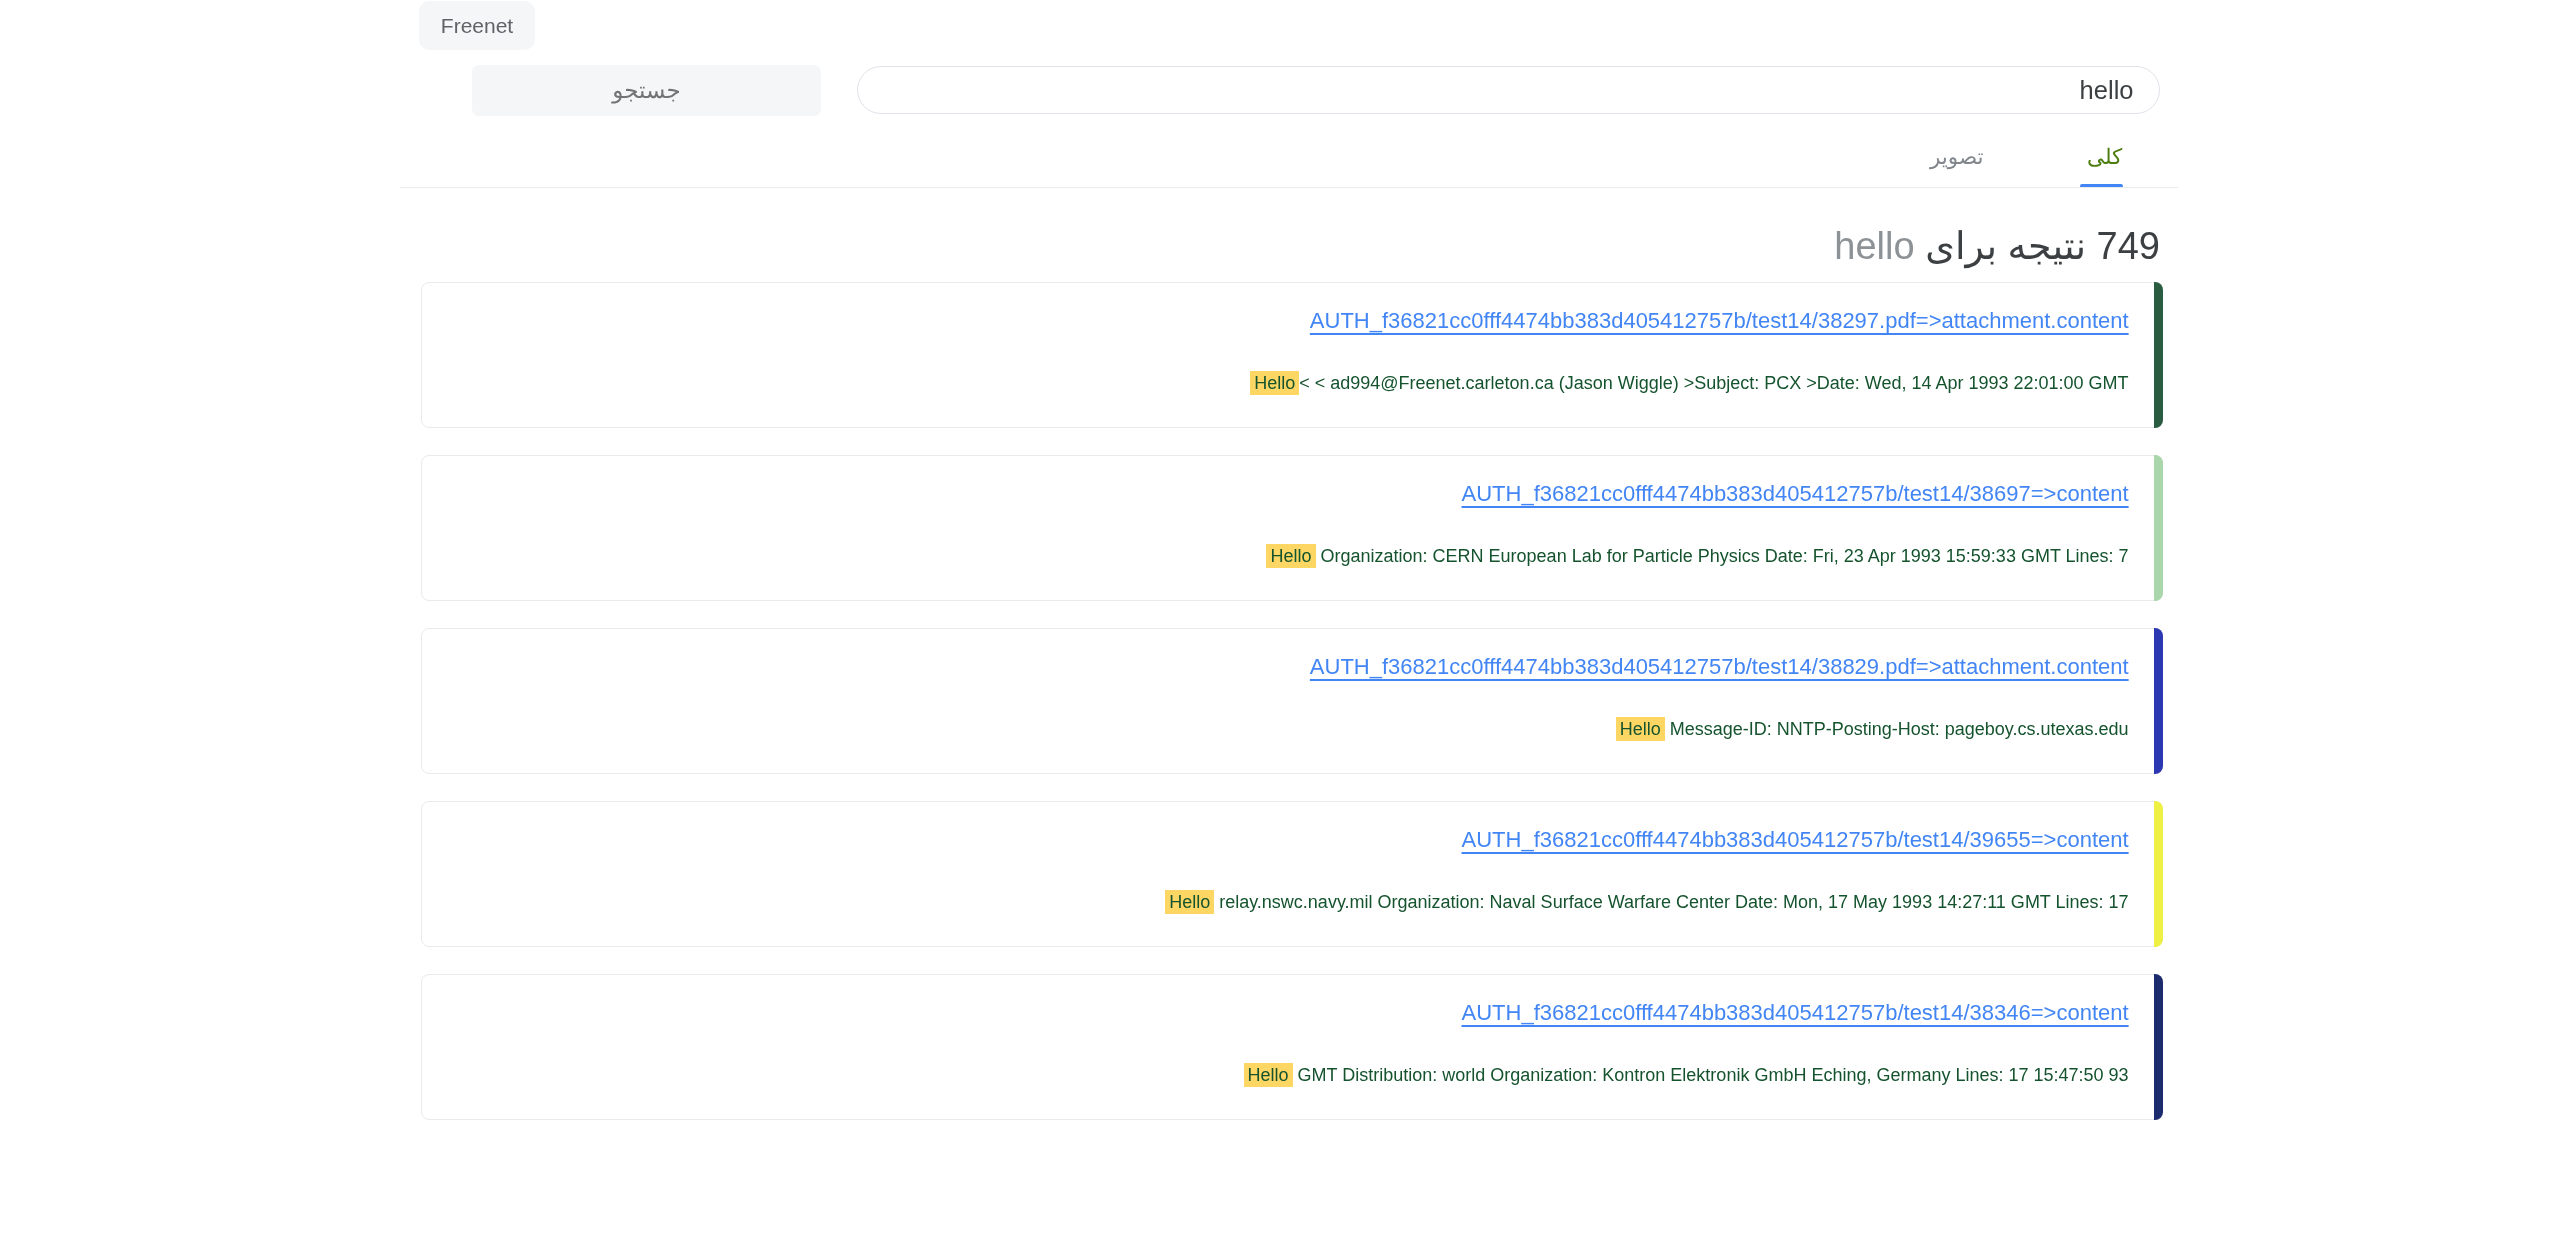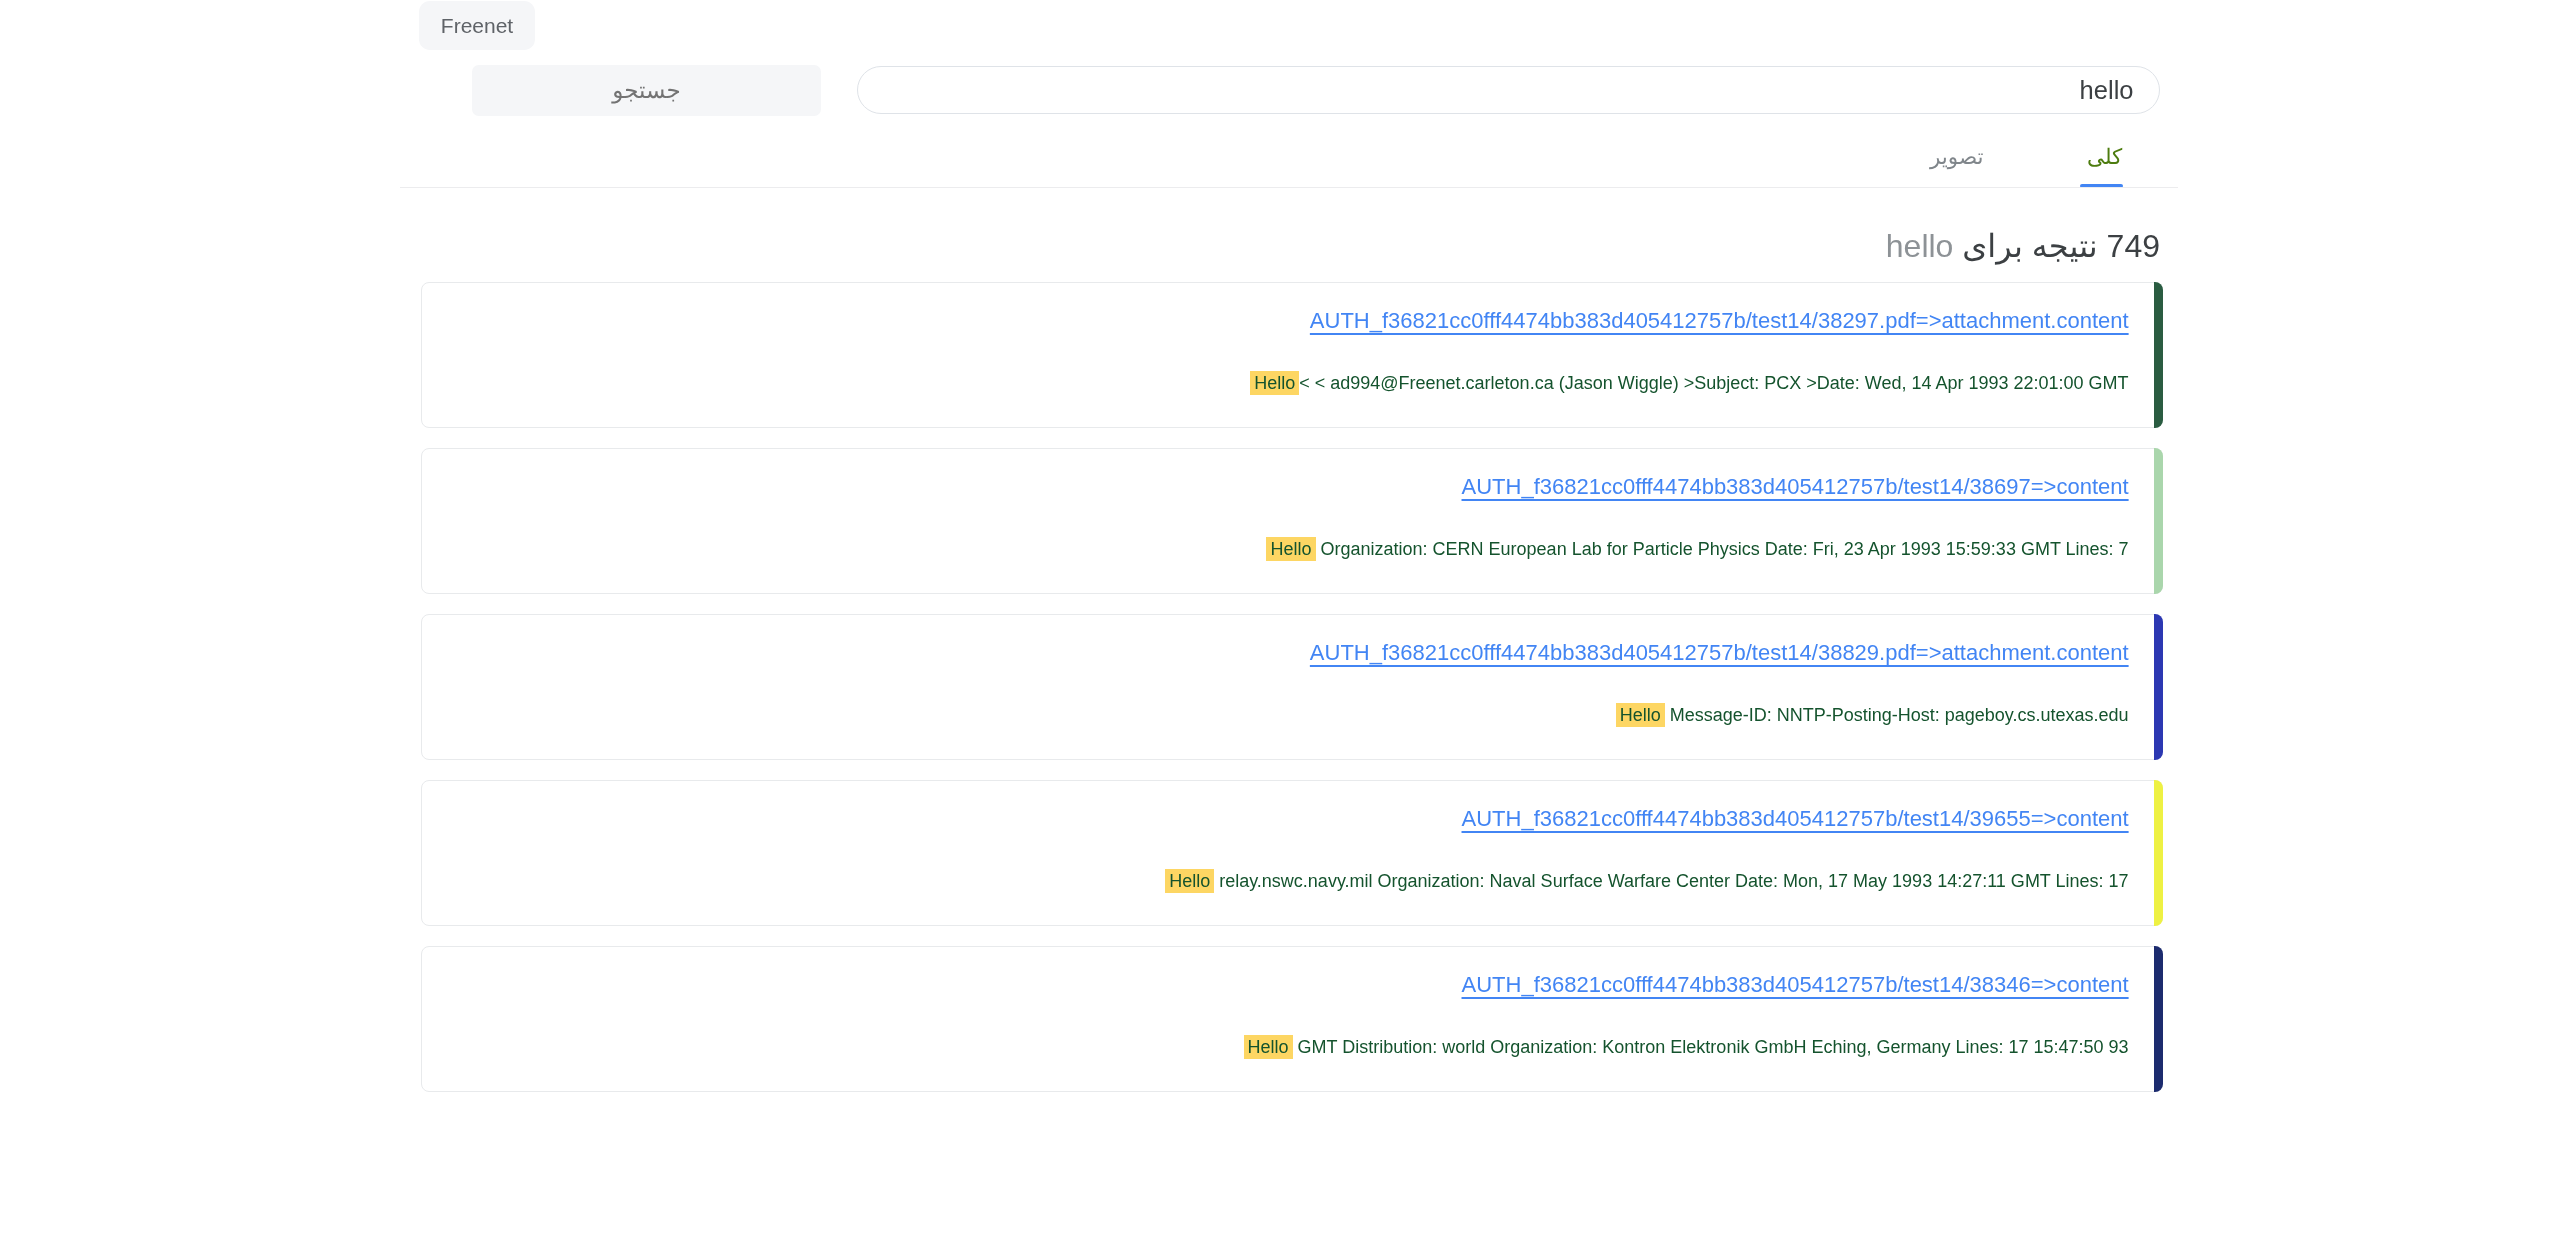--- a/index.html
+++ b/index.html
@@ -52,28 +52,28 @@
   }
   .divider {
     position:absolute; left:400px; top:187px;
     width:1778px; height:1.3px; background:#ececee;
   }
 
   
   .results-title {
     position:absolute; left:400px; top:222px; width:1760px;
     direction:rtl; text-align:right;
-    font-size:32px; line-height:48px; color:#3c4043;
+    font-size:38px; line-height:48px; color:#3c4043;
   }
   .results-title .query { color:#8d9296; }
 
   
   .results { position:absolute; left:421px; top:282px; width:1742px; }
   .card {
-    position:relative; height:146px; margin-bottom:20px;
+    position:relative; height:146px; margin-bottom:27px;
     background:#fff;
     border:1.3px solid #e8eaec; border-radius:8px;
     box-sizing:border-box;
   }
   .card-edge {
     position:absolute; top:-1.3px; bottom:-1.3px; right:-1.3px;
     width:9.4px; border-radius:0 8px 8px 0;
   }
   .card-content {
     position:absolute; left:0; right:9.4px; top:0; bottom:0;

